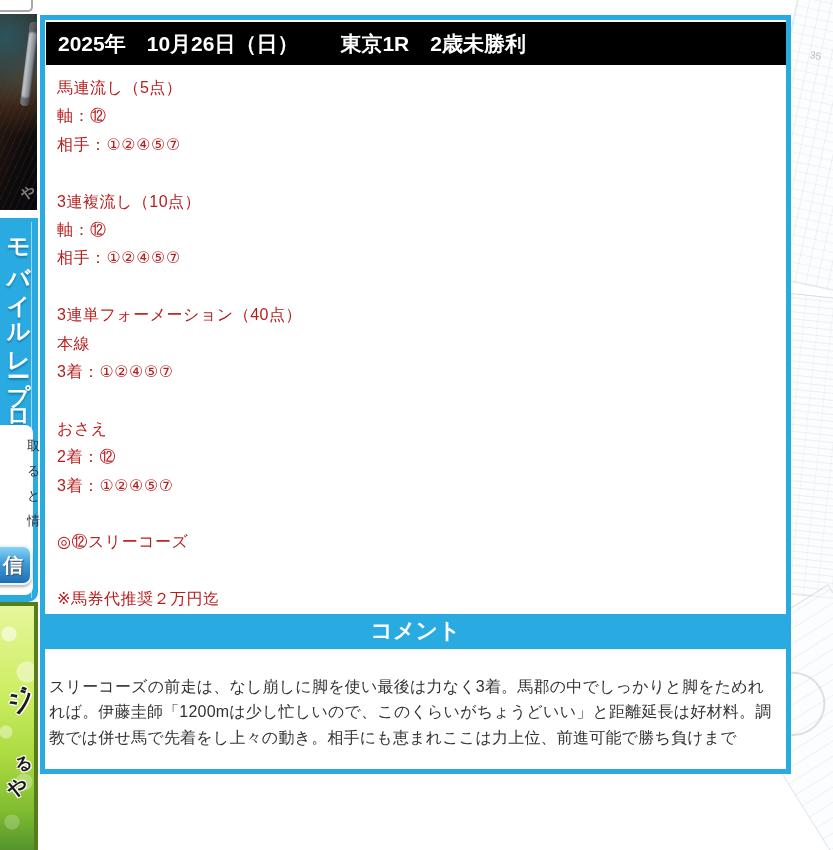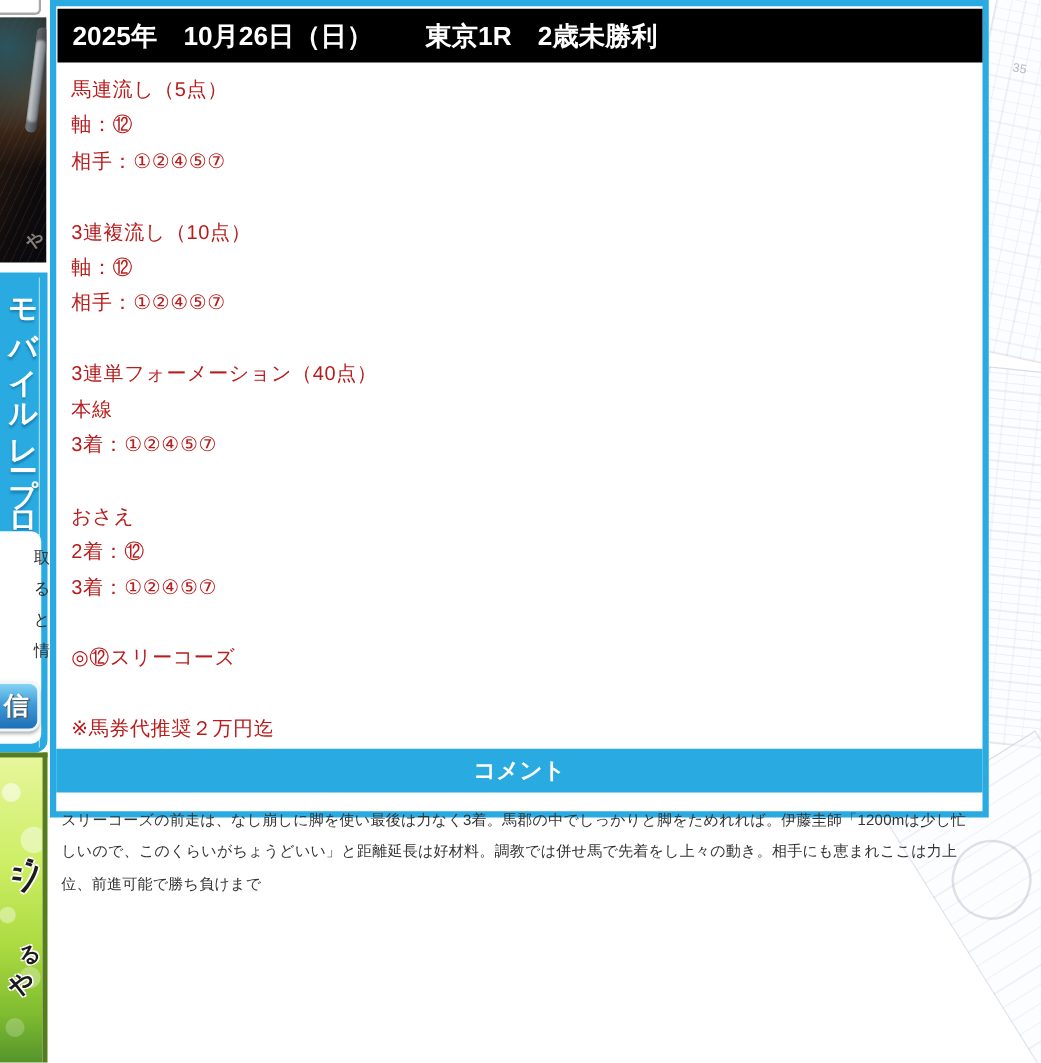--- a/index.html
+++ b/index.html
@@ -111,36 +111,36 @@
   .g-char {
     position:absolute; font-weight:bold; color:#1b1b1b;
     text-shadow:-1px -1px 0 #fff, 1px -1px 0 #fff, -1px 1px 0 #fff, 1px 1px 0 #fff;
   }
   .g1 { left:7px; top:76px; font-size:27px; transform:rotate(-28deg); }
   .g2 { left:15px; top:146px; font-size:17px; transform:rotate(-14deg); }
   .g3 { left:7px; top:168px; font-size:20px; transform:rotate(-14deg); }
 
   
   .main-box {
-    position:absolute; left:40px; top:0; width:751px; height:654px; z-index:2;
+    position:absolute; left:40px; top:15px; width:751px; height:759px; z-index:2;
     border:5px solid #29abe2; background:#fff;
   }
   .race-header {
     margin:2px 0 0 1px; height:43px; background:#000;
     display:flex; align-items:center; padding-left:12px;
     color:#fff; font-weight:bold; font-size:21px; white-space:pre;
   }
   .tips { padding:9px 0 0 12px; font-size:16px; color:#b91c1c; }
   .tip-line { min-height:28.4px; line-height:28.4px; white-space:pre; letter-spacing:.5px; }
   .comment-header {
     height:35px; background:#29abe2; display:flex; align-items:center; justify-content:center;
-    color:#fff; font-weight:bold; font-size:18px;
+    color:#fff; font-weight:bold; font-size:22px;
   }
   .comment-body {
-    margin:0; padding:10px 5px 0 4px; font-size:12px; line-height:25.5px; color:#333;
+    margin:0; padding:25px 5px 0 4px; font-size:16px; line-height:25.5px; color:#333;
     letter-spacing:.2px;
   }
 </style>
 </head>
 <body>
 
 <div class="screen">
 
   <div class="watermark">
     <div class="wm-sheet wm-a"></div>

